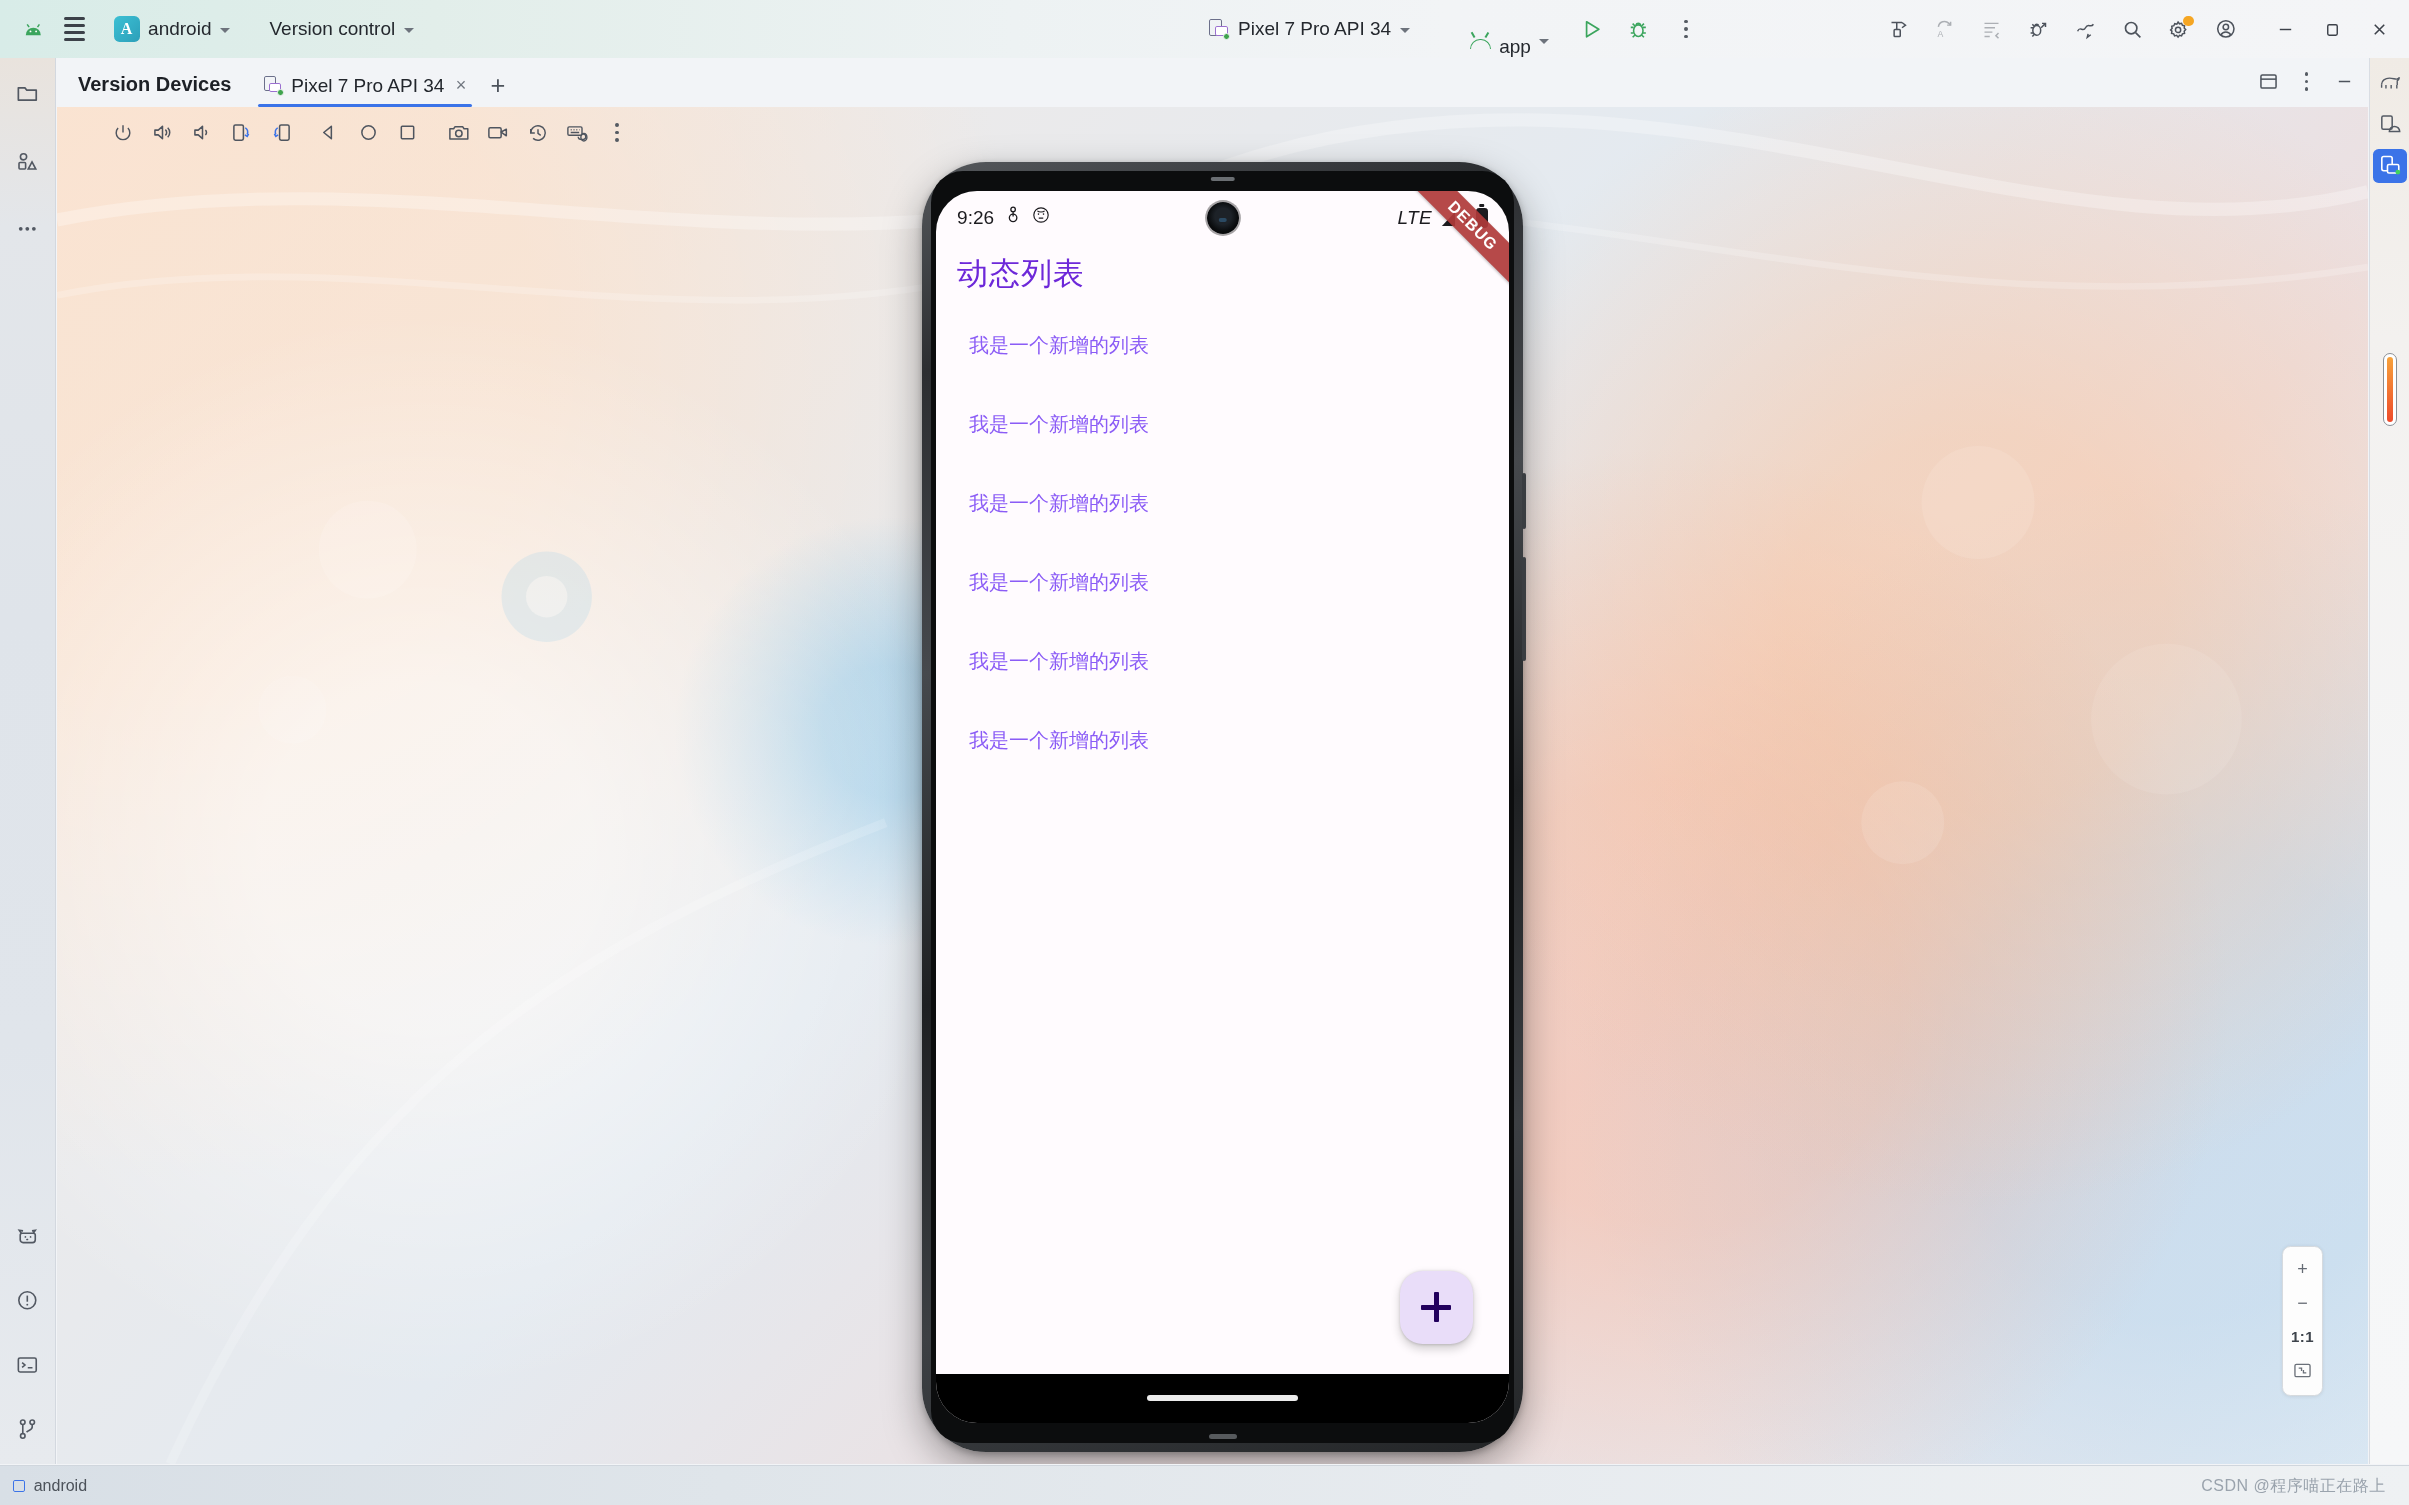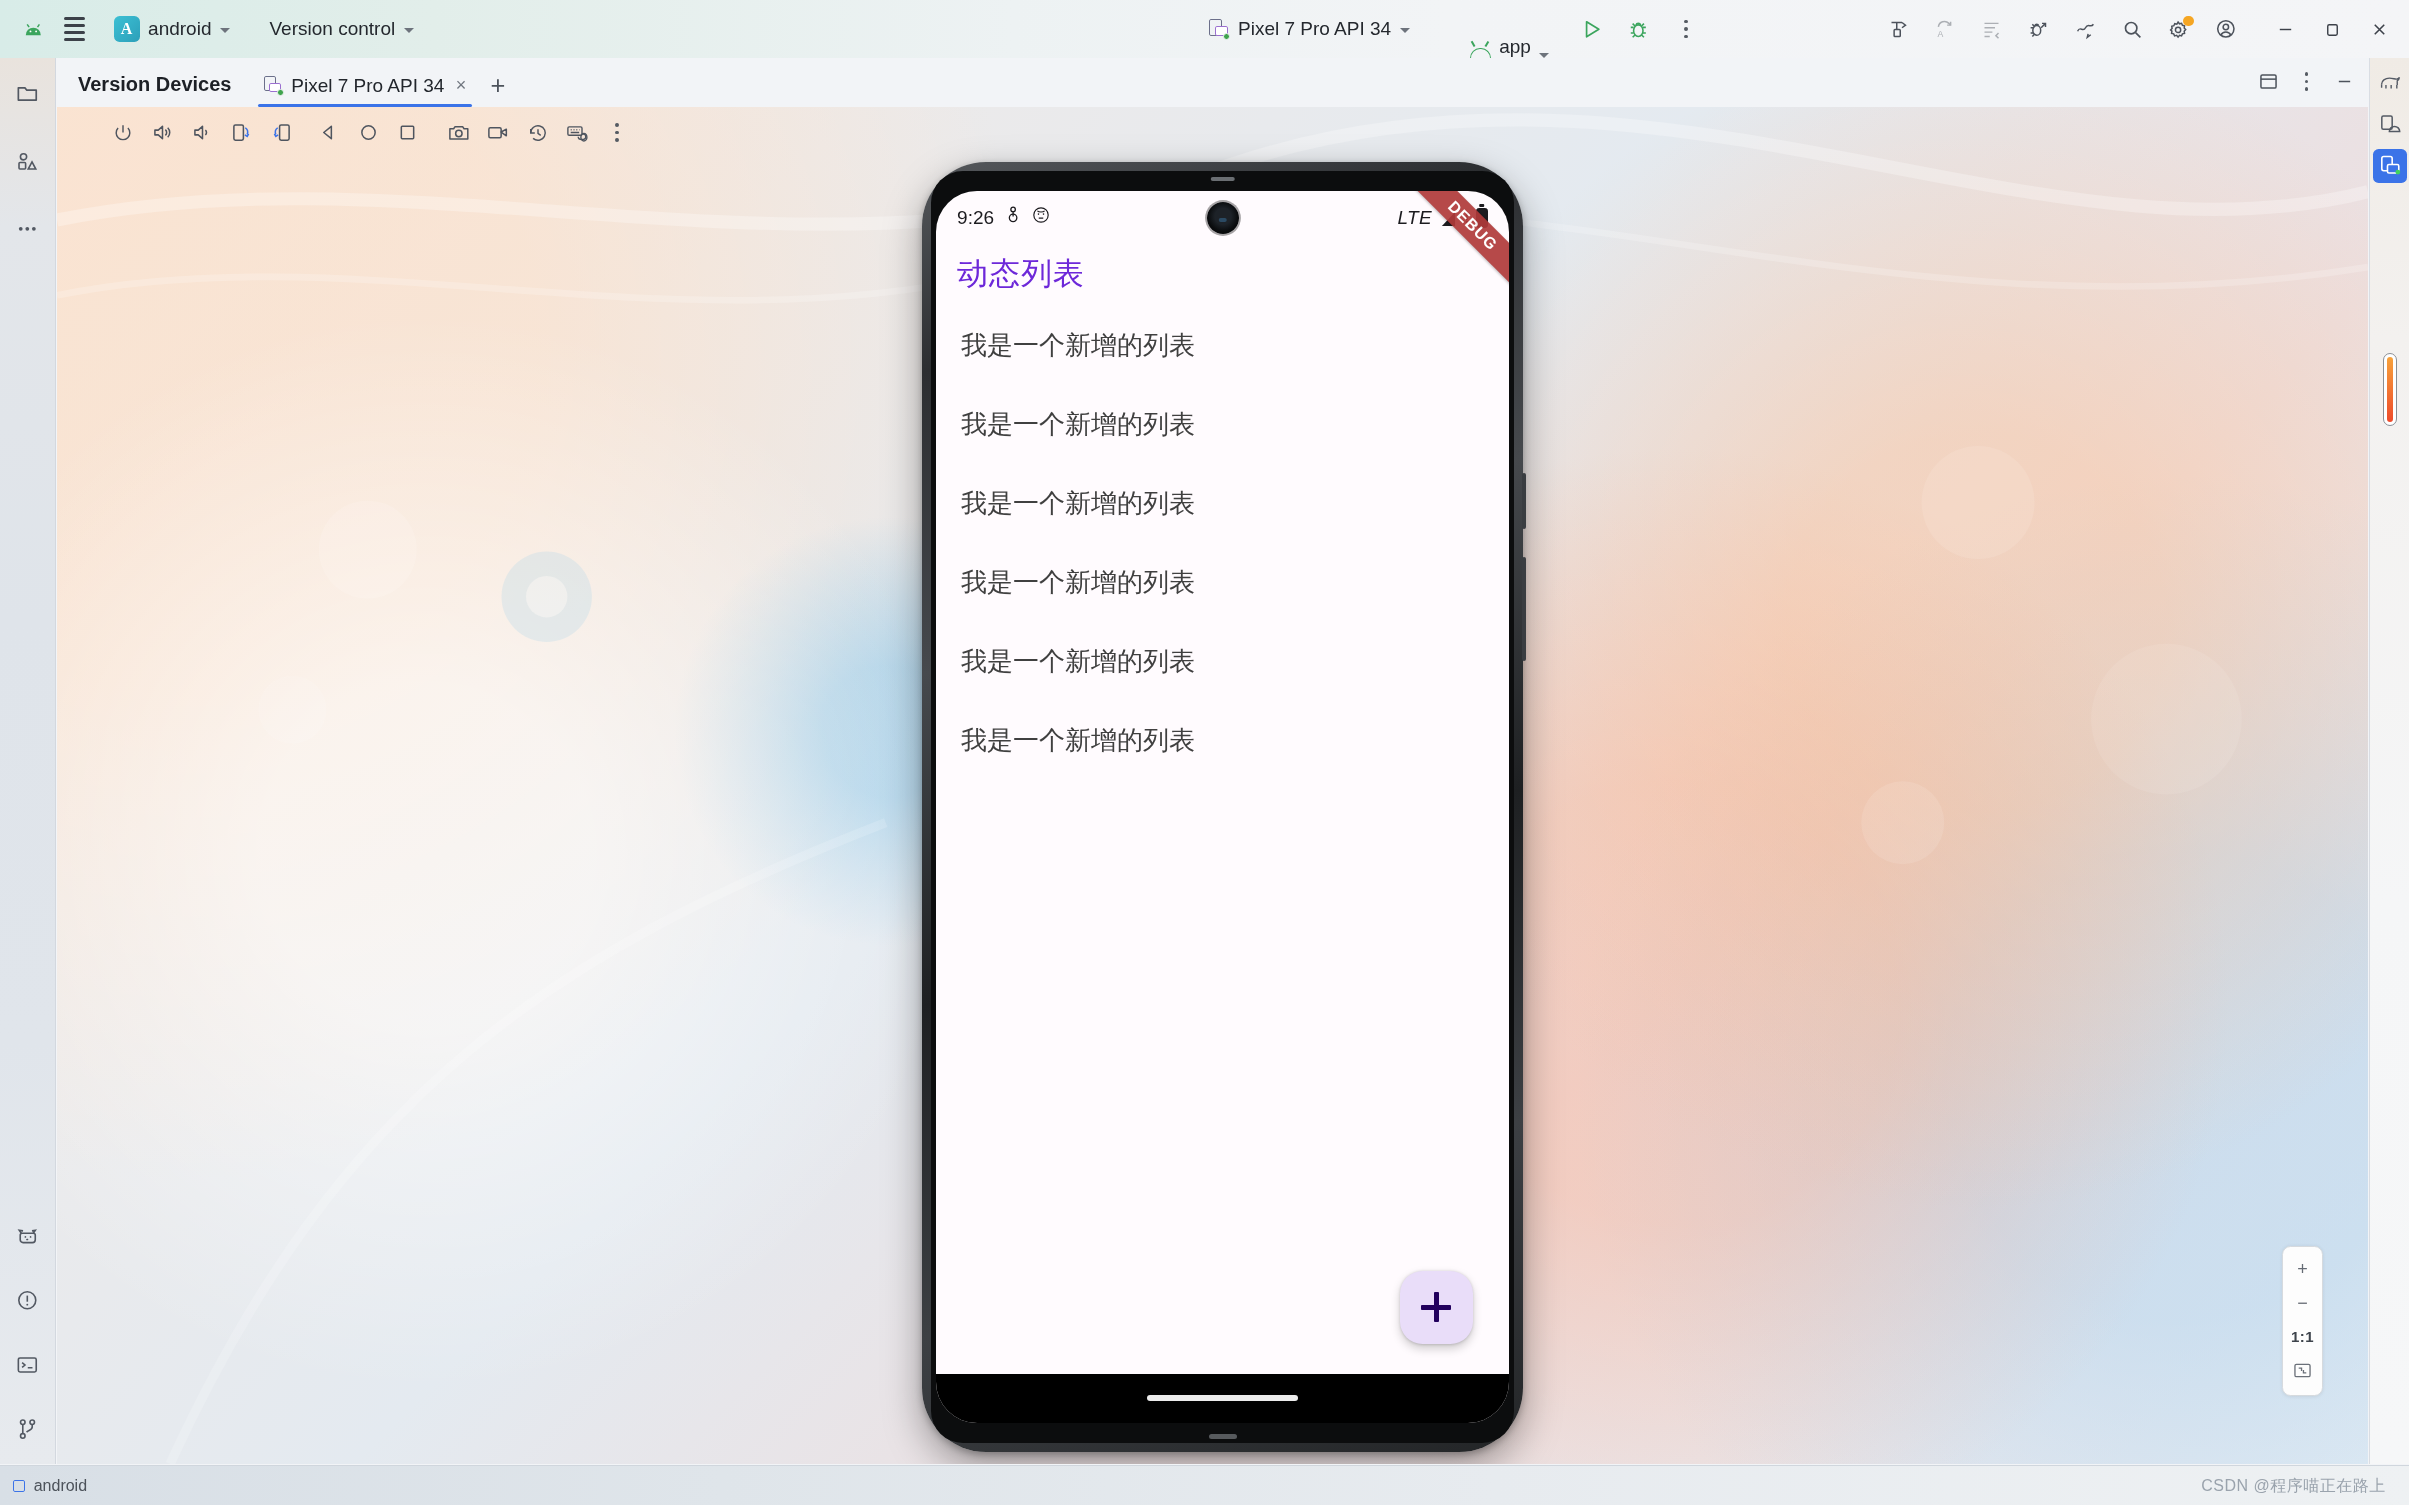--- a/index.html
+++ b/index.html
@@ -32,21 +32,21 @@
   .chev { width:0;height:0;border-left:5.2px solid transparent;border-right:5.2px solid transparent;border-top:5.6px solid #6d737c; margin-top:2.8px;}
   .vcs { font-size:19px;color:#24282e; margin-left:24.5px; display:flex;align-items:center;gap:8.5px;padding:3.8px 7.5px;border-radius:5.6px;}
 
   .tb-center { position:absolute; left:1200px; top:0; height:58px; display:flex; align-items:center; gap:0; }
   .run-target { display:flex;align-items:center;gap:8.5px;padding:4.7px 8.5px;border-radius:5.6px; }
   .run-target .lbl { font-size:19px; color:#24282e; }
   .dev-ico { position:relative; width:21px;height:21px; }
   .dev-ico .scr { position:absolute; left:0; top:0; width:13px;height:17px;border:1.9px solid #6b6f8a;border-radius:1.9px;}
   .dev-ico .pc { position:absolute; left:6.6px; top:7.5px; width:13px;height:10.4px;border:1.9px solid #9b6fd0; border-radius:1.9px; background:#fff;}
   .dev-ico .dot { position:absolute; right:-0.9px; bottom:-0.9px; width:7.5px;height:7.5px;border-radius:50%; background:#3fa34d; border:1.4px solid #f0f3f4;}
-  .cfg-sel { display:flex;align-items:flex-end;gap:8.5px; margin-left:43px; padding:4.7px 8.5px;border-radius:5.6px;margin-top:36px;}
+  .cfg-sel { display:flex;align-items:flex-start;gap:8.5px; margin-left:43px; padding:4.7px 8.5px;border-radius:5.6px;margin-top:36px;}
   .cfg-sel .lbl { font-size:19px;color:#24282e;}
   .droid { width:21px;height:13px; position:relative; }
   .droid .body { position:absolute;left:0;bottom:0;width:21px;height:10.4px;border:1.9px solid #3ba55d;border-top-left-radius:10.4px;border-top-right-radius:10.4px;border-bottom:none; }
   .droid .a1,.droid .a2 { position:absolute;width:1.9px;height:5.6px;background:#3ba55d;top:-3.8px;}
   .droid .a1{left:2.8px;transform:rotate(-30deg);} .droid .a2{right:2.8px;transform:rotate(30deg);}
   .icon-btn { width:40px;height:40px;display:flex;align-items:center;justify-content:center;border-radius:5.6px; }
   .kebab { display:flex;flex-direction:column;gap:3.8px;align-items:center;}
   .kebab i{width:3.8px;height:3.8px;border-radius:50%;background:#555b63;display:block;}
 
   .tb-right { position:absolute; right:9.4px; top:0; height:58px; display:flex; align-items:center; gap:3.8px; }
@@ -164,21 +164,21 @@
     background:#b03a3a; transform:rotate(45deg);
     display:flex;align-items:center;justify-content:center;
     color:#ffffff; font-size:16px; font-weight:700; letter-spacing:0.9px;
     box-shadow:0 0.9px 2.8px rgba(0,0,0,.3);
     opacity:.92;
   }
 
   
   .app-title{position:absolute;left:21px;top:62px;font-size:31px;color:#6d28d9;letter-spacing:0.9px;}
   .list{position:absolute;left:0;right:0;top:115px;}
-  .list-item{height:79px;display:flex;align-items:center;padding-left:25px;font-size:26px;color:#404040;}
+  .list-item{height:79px;display:flex;align-items:center;padding-left:33px;font-size:20px;color:#8b5cf6;}
   .fab{
     position:absolute;right:36px;bottom:79px;width:73px;height:73px;border-radius:22.6px;
     background:#e9ddf9; display:flex;align-items:center;justify-content:center;
     box-shadow:0 4.7px 9.4px rgba(0,0,0,.18),0 0.9px 2.8px rgba(0,0,0,.14);
   }
   .fab .plus{position:relative;width:30px;height:30px;}
   .fab .plus::before,.fab .plus::after{content:"";position:absolute;background:#22005d;border-radius:0.9px;}
   .fab .plus::before{left:0;top:13px;width:30px;height:4.7px;}
   .fab .plus::after{top:0;left:13px;width:4.7px;height:30px;}
   .navbar{position:absolute;left:0;right:0;bottom:0;height:49px;background:#000;display:flex;align-items:center;justify-content:center;}

